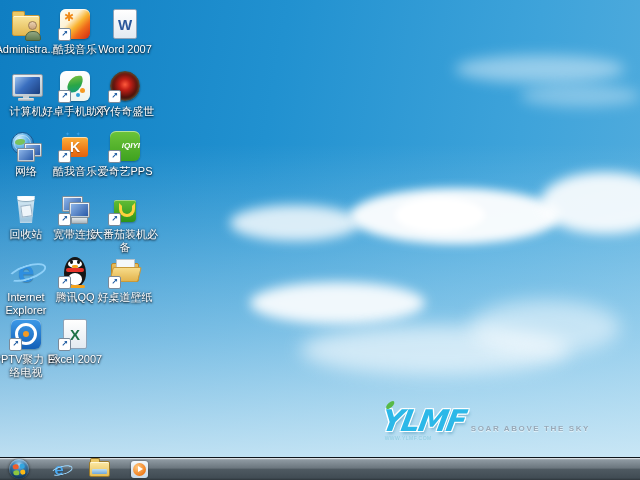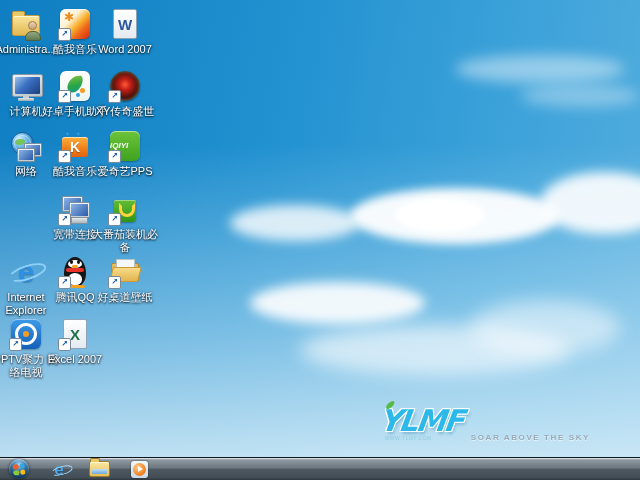--- a/index.html
+++ b/index.html
@@ -72,21 +72,21 @@
   .gl i{position:absolute;left:3px;top:6px;width:10px;height:6px;border-radius:60% 40% 60% 50%;background:#74c04a;opacity:.9;}
   
   .kw{position:absolute;left:3px;top:7px;width:26px;height:20px;border-radius:3px;
       background:linear-gradient(#fcb03c,#ef7d1a 60%,#e2620f);box-shadow:inset 0 1px 0 rgba(255,255,255,.6);
       display:flex;align-items:center;justify-content:center;}
   .kw b{color:#fff;font:bold 14px/1 "Liberation Sans",sans-serif;text-shadow:0 1px 1px rgba(0,0,0,.3);}
   .kw::before{content:"✦ ✦";position:absolute;top:-7px;left:3px;font-size:6px;color:#3aa0e8;letter-spacing:2px;}
   
   .iq{position:absolute;inset:1px;border-radius:6px;background:linear-gradient(#6cc43a,#3fa21f);
       box-shadow:inset 0 1px 0 rgba(255,255,255,.5),0 1px 2px rgba(0,0,0,.3);
-      display:flex;align-items:center;justify-content:flex-start;}
+      display:flex;align-items:center;justify-content:flex-end;}
   .iq b{color:#fff;font:bold italic 8px/1 "Liberation Sans",sans-serif;}
   
   .rb{position:absolute;left:6px;top:3px;width:20px;height:27px;border-radius:2px;
       clip-path:polygon(6% 0,94% 0,80% 100%,20% 100%);
       background:linear-gradient(rgba(240,248,252,.9),rgba(185,208,224,.75));
       box-shadow:inset 0 0 3px rgba(255,255,255,.9);}
   .rb::before{content:"";position:absolute;top:0;left:1px;right:1px;height:5px;border-radius:50%;
       background:rgba(255,255,255,.95);box-shadow:0 1px 1px rgba(120,150,170,.8);}
   .rb i{position:absolute;left:5px;top:9px;width:9px;height:10px;background:#eef5fa;border:1px solid #9ab4c8;transform:rotate(-8deg);}
   
@@ -127,21 +127,21 @@
       border-right-color:transparent;border-radius:50%;transform:rotate(40deg);}
   
   .wm{position:absolute;right:50px;bottom:38px;display:flex;align-items:flex-end;gap:6px;}
   .wmcol{display:flex;flex-direction:column;align-items:flex-start;}
   .brand{position:relative;font:italic 900 30px/25px "DejaVu Sans",sans-serif;color:#2cb8e8;
       transform:skewX(-10deg);letter-spacing:-2px;
       text-shadow:1px 1px 0 #fff,-1px 1px 0 #fff,1px -1px 0 #fff,-1px -1px 0 #fff,2px 3px 3px rgba(30,120,160,.35);}
   .brand::before{content:"";position:absolute;left:1px;top:-6px;width:9px;height:6px;background:#57b947;
       border-radius:70% 30% 70% 30%;transform:rotate(-28deg);}
   .wmsub{font:5px/7px "Liberation Sans",sans-serif;color:#8fccdf;letter-spacing:.5px;margin:2px 0 0 3px;}
-  .wmtag{font:bold 8px/8px "Liberation Sans",sans-serif;color:#98a9b8;letter-spacing:1.6px;
+  .wmtag{font:bold 8px/8px "Liberation Sans",sans-serif;color:#98a9b8;letter-spacing:1.6px;margin-bottom:9px;
       text-shadow:0 1px 1px rgba(255,255,255,.7);}
   
   .taskbar{position:absolute;left:0;bottom:0;width:640px;height:22px;display:flex;align-items:center;
       background:linear-gradient(#c9d2d8 0%,#8e99a1 9%,#6b767e 45%,#4e5961 52%,#414c54 90%,#2e363c 100%);
       border-top:1px solid #0d141a;box-shadow:inset 0 1px 0 rgba(255,255,255,.45);}
   .tb-left{display:flex;align-items:center;gap:16px;padding-left:7px;height:100%;}
   .tbtn{width:24px;height:20px;display:flex;align-items:center;justify-content:center;border-radius:2px;}
   .orb{width:20px;height:20px;border-radius:50%;position:relative;
       background:radial-gradient(circle at 50% 28%,#a7d8f6 0%,#3e84b8 32%,#123a5e 72%,#081826 100%);
       box-shadow:0 0 3px rgba(0,0,0,.7),inset 0 1px 2px rgba(255,255,255,.65);}
@@ -297,20 +297,28 @@
   <div class="cell" style="left:100px;top:130px;">
     <div class="art">
       <div class="iq">
           <b>iQIYI</b>
         </div>
       <span class="sc"></span>
     </div>
     <div class="lbl">爱奇艺PPS</div>
   </div>
 
+  <div class="cell" style="left:1px;top:193px;">
+    <div class="art">
+      <div class="rb">
+          <i></i>
+        </div>
+    </div>
+    <div class="lbl">回收站</div>
+  </div>
 
   <div class="cell" style="left:50px;top:193px;">
     <div class="art">
       <div class="minimon" style="left:3px;top:3px;width:17px;height:12px;">
           <b></b>
         </div>
       <div class="minimon" style="left:10px;top:9px;width:17px;height:12px;">
           <b></b>
         </div>
       <div class="dev"></div>

